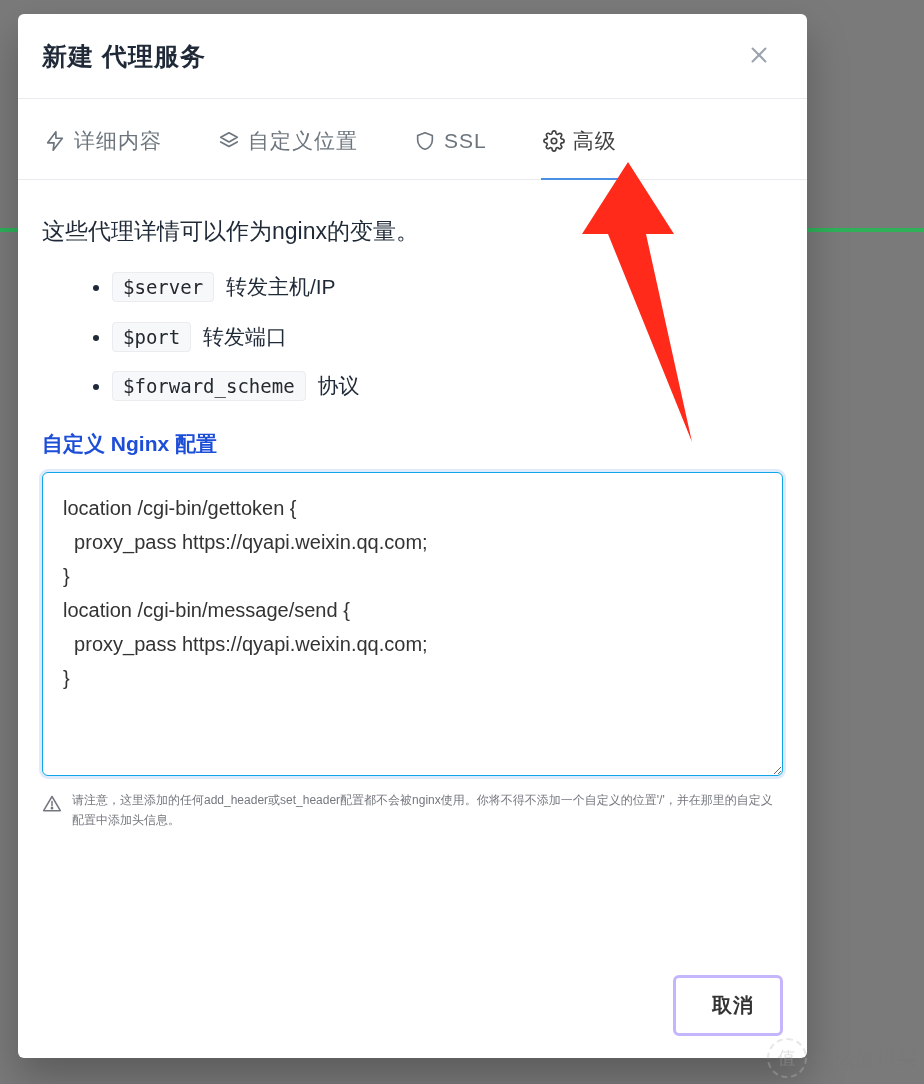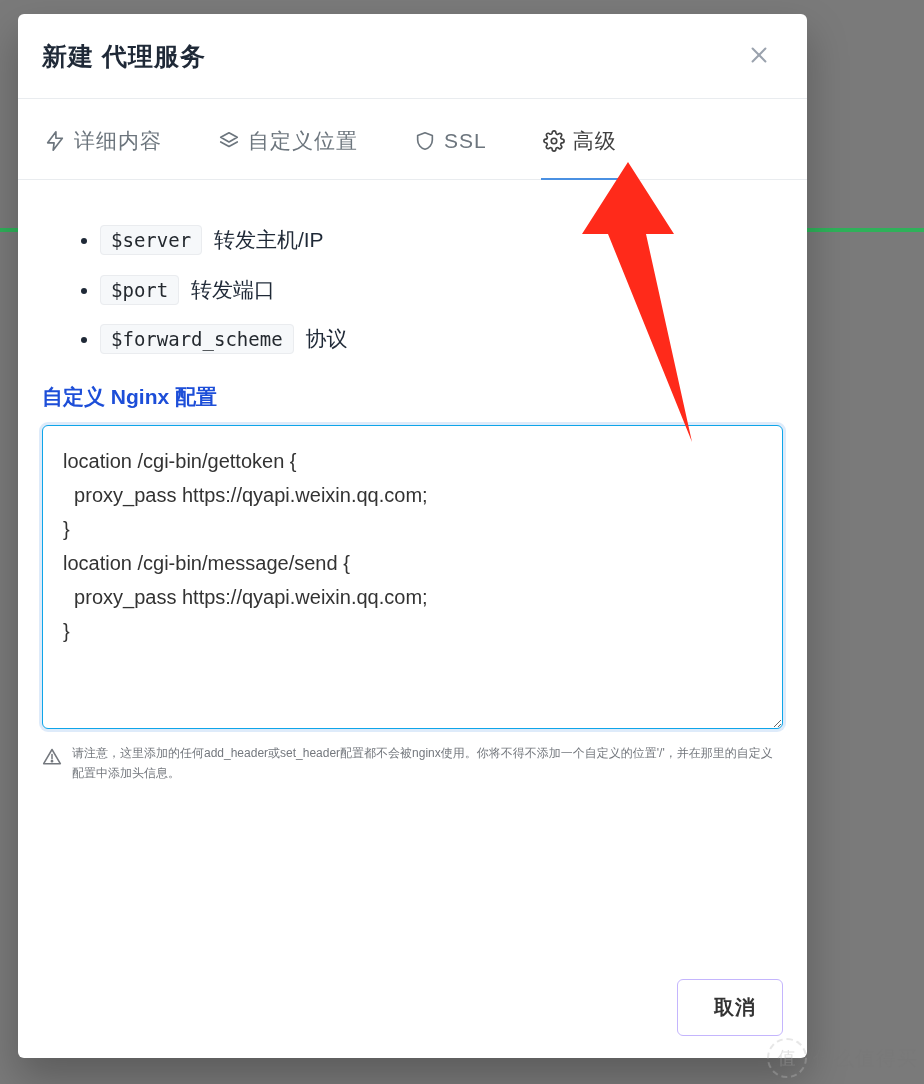--- a/index.html
+++ b/index.html
@@ -105,21 +105,21 @@
     margin: 0 0 24px 0;
   }
   ul.vars {
     margin: 0 0 28px 30px;
     padding: 0 0 0 24px;
     list-style: disc;
   }
   ul.vars li {
     font-size: 21px;
     color: #1f2937;
-    margin: 8px 0 18px 4px;
+    margin: 8px 0 18px 16px;
     line-height: 1.5;
   }
   code.var {
     font-family: ui-monospace, SFMono-Regular, Menlo, Consolas, monospace;
     font-size: 19px;
     background: #f6f8fa;
     border: 1px solid #eaecef;
     border-radius: 4px;
     padding: 3px 10px;
     color: #24292f;
@@ -172,21 +172,21 @@
     padding: 14px 26px;
     border-radius: 6px;
     cursor: pointer;
     border: none;
     font-family: inherit;
     font-weight: 600;
     letter-spacing: 1px;
   }
   .btn-cancel {
     background: #fff;
-    border: 1px solid #c4b5fd;
+    border: 3px solid #c4b5fd;
     color: #333;
     padding-left: 36px;
   }
   .btn-save {
     background: #2bb8a3;
     color: #fff;
   }
   
   .arrow {
     position: absolute;
@@ -266,20 +266,21 @@
         <svg viewBox="0 0 24 24" fill="none" stroke="currentColor" stroke-width="1.8" stroke-linejoin="round" stroke-linecap="round">
           <circle cx="12" cy="12" r="3"></circle>
           <path d="M19.4 15a1.7 1.7 0 0 0 .34 1.87l.06.06a2 2 0 1 1-2.83 2.83l-.06-.06a1.7 1.7 0 0 0-1.87-.34 1.7 1.7 0 0 0-1.03 1.56V21a2 2 0 1 1-4 0v-.09a1.7 1.7 0 0 0-1.11-1.56 1.7 1.7 0 0 0-1.87.34l-.06.06a2 2 0 1 1-2.83-2.83l.06-.06a1.7 1.7 0 0 0 .34-1.87 1.7 1.7 0 0 0-1.56-1.03H3a2 2 0 1 1 0-4h.09a1.7 1.7 0 0 0 1.56-1.11 1.7 1.7 0 0 0-.34-1.87l-.06-.06a2 2 0 1 1 2.83-2.83l.06.06a1.7 1.7 0 0 0 1.87.34H9a1.7 1.7 0 0 0 1.03-1.56V3a2 2 0 1 1 4 0v.09a1.7 1.7 0 0 0 1.03 1.56 1.7 1.7 0 0 0 1.87-.34l.06-.06a2 2 0 1 1 2.83 2.83l-.06.06a1.7 1.7 0 0 0-.34 1.87V9a1.7 1.7 0 0 0 1.56 1.03H21a2 2 0 1 1 0 4h-.09a1.7 1.7 0 0 0-1.56 1.03z"></path>
         </svg>
       </span>
       <span>高级</span>
     </button>
   </div>
 
   <div class="body">
+    <p class="intro">这些代理详情可以作为nginx的变量。</p>
 
     <ul class="vars">
       <li>
         <code class="var">$server</code>
         <span>转发主机/IP</span>
       </li>
       <li>
         <code class="var">$port</code>
         <span>转发端口</span>
       </li>

